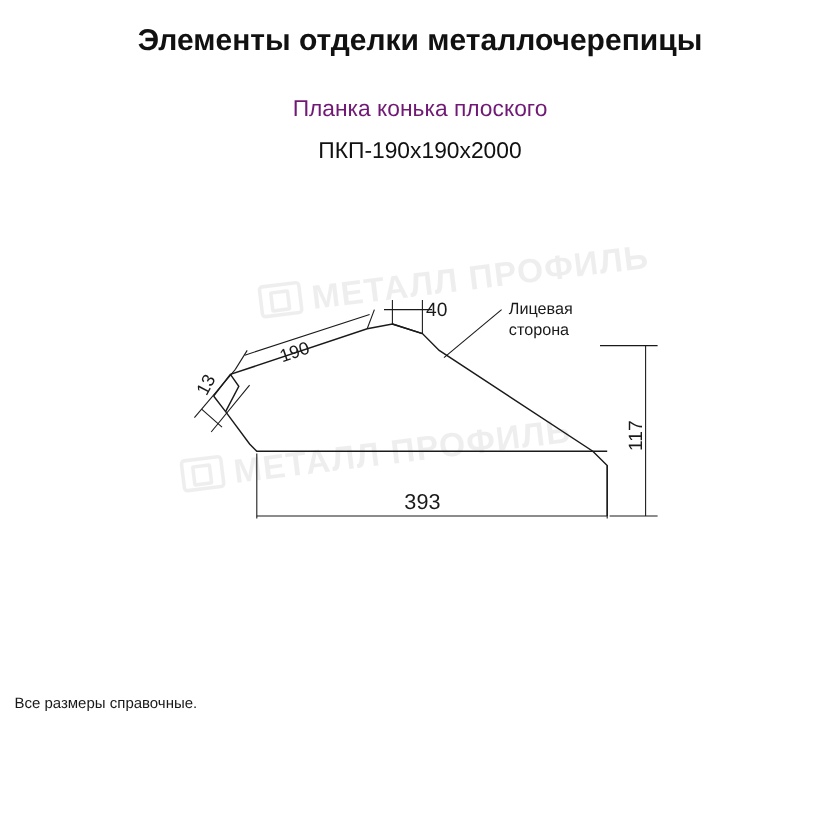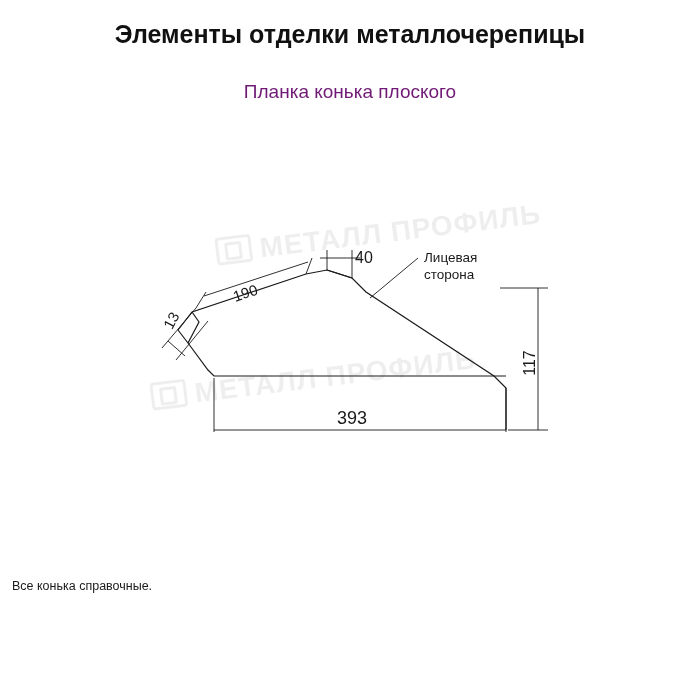--- a/index.html
+++ b/index.html
@@ -106,20 +106,21 @@
   }
 </style>
 </head>
 <body>
 
 <div class="page">
 
   <div class="title-block">
     <h1 class="main-title">Элементы отделки металлочерепицы</h1>
     <h2 class="sub-title">Планка конька плоского</h2>
+    <h2 class="code-title">ПКП-190х190х2000</h2>
   </div>
 
   <div class="wm wm-1">
     <span class="wm-icon"></span><span>МЕТАЛЛ ПРОФИЛЬ</span>
   </div>
   <div class="wm wm-2">
     <span class="wm-icon"></span><span>МЕТАЛЛ ПРОФИЛЬ</span>
   </div>
 
   <div class="drawing">
@@ -174,16 +175,16 @@
         <line x1="214" y1="198" x2="214" y2="252"></line>
         <line x1="506" y1="208" x2="506" y2="252"></line>
         <line x1="214" y1="250" x2="506" y2="250"></line>
       </g>
       <text x="352" y="244" font-size="18" text-anchor="middle">393</text>
 
     </svg>
   </div>
 
   <div class="footnotes">
-    <div>Все конька справочные.</div>
+    <div>Все размеры справочные.</div>
   </div>
 
 </div>
 
 </body></html>

